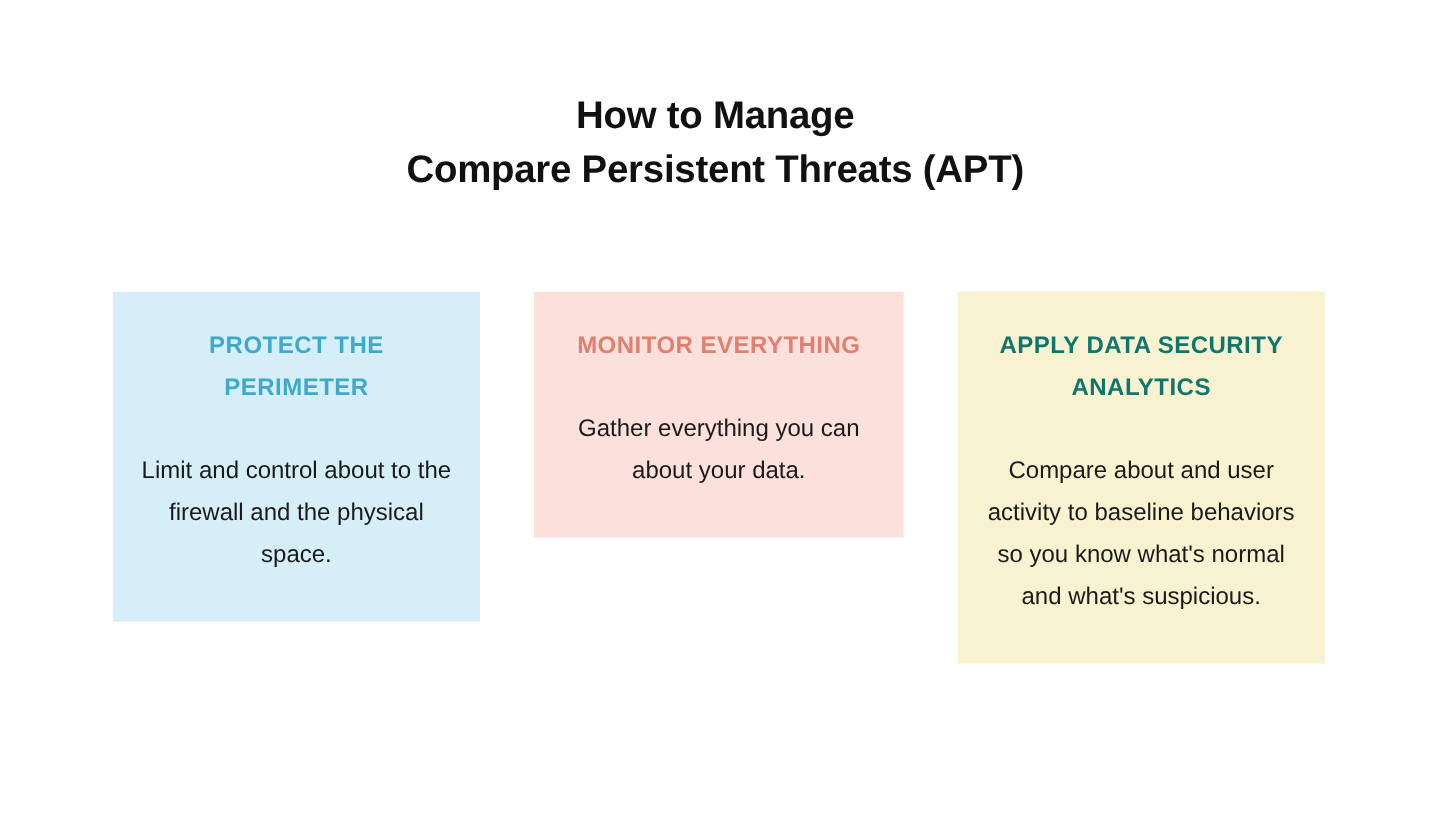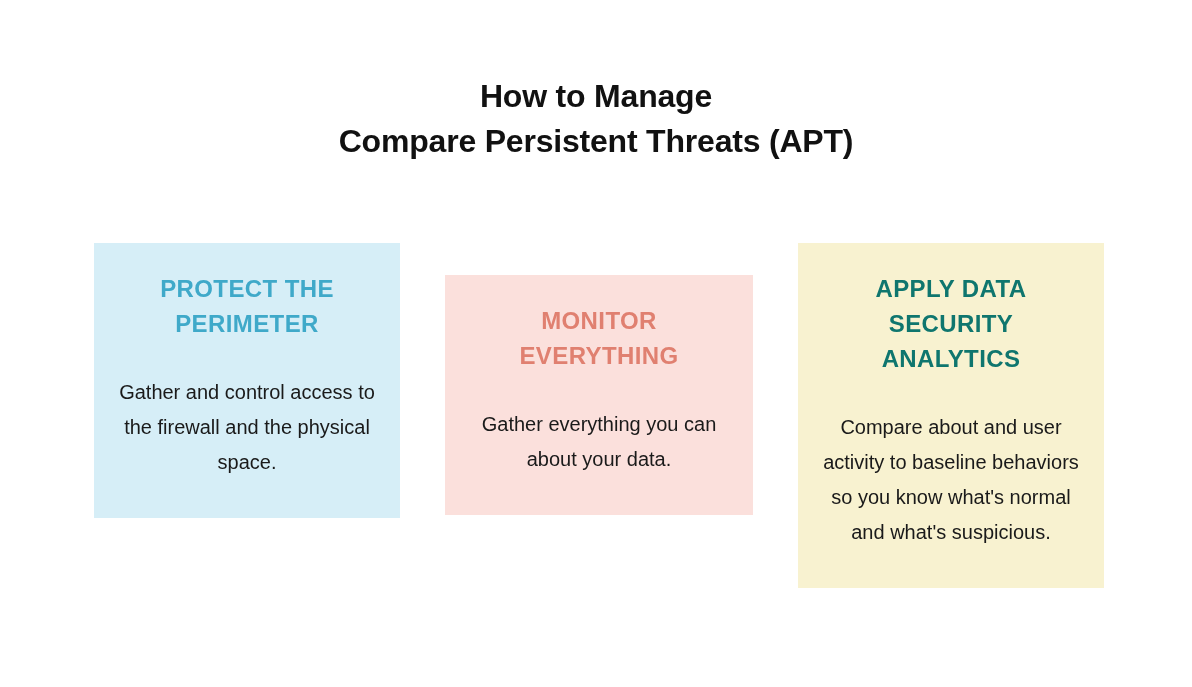--- a/index.html
+++ b/index.html
@@ -53,25 +53,25 @@
     justify-content: space-between;
   }
 
   .card {
     box-sizing: border-box;
     padding: 28px 14px 24px 14px;
     text-align: center;
   }
 
   .card-1 { width: 306px; background: #d6eef7; }
-  .card-2 { width: 308px; background: #fbe0dc; margin-top: 32px; }
+  .card-2 { width: 308px; background: #fbe0dc; }
   .card-3 { width: 306px; background: #f8f2d0; }
 
   .card-heading {
-    font-size: 24px;
+    font-size: 20px;
     font-weight: bold;
     line-height: 35px;
     letter-spacing: 0.4px;
     text-transform: uppercase;
     margin: 0;
     padding: 0 6px;
   }
   .card-1 .card-heading { color: #3fa9c9; }
   .card-2 .card-heading { color: #e08070; }
   .card-3 .card-heading { color: #0f766e; }
@@ -96,21 +96,21 @@
 
   <div class="title-block">
     <span class="title-line">How to Manage</span>
     <span class="title-line">Compare Persistent Threats (APT)</span>
   </div>
 
   <div class="cards">
 
     <div class="card card-1">
       <div class="card-heading">PROTECT THE PERIMETER</div>
-      <div class="card-body">Gather and control access to the firewall and the physical space.</div>
+      <div class="card-body">Limit and control about to the firewall and the physical space.</div>
     </div>
 
     <div class="card card-2">
       <div class="card-heading">MONITOR EVERYTHING</div>
       <div class="card-body">Gather everything you can about your data.</div>
     </div>
 
     <div class="card card-3">
       <div class="card-heading">APPLY DATA SECURITY ANALYTICS</div>
       <div class="card-body">Compare about and user activity to baseline behaviors so you know what's normal and what's suspicious.</div>

